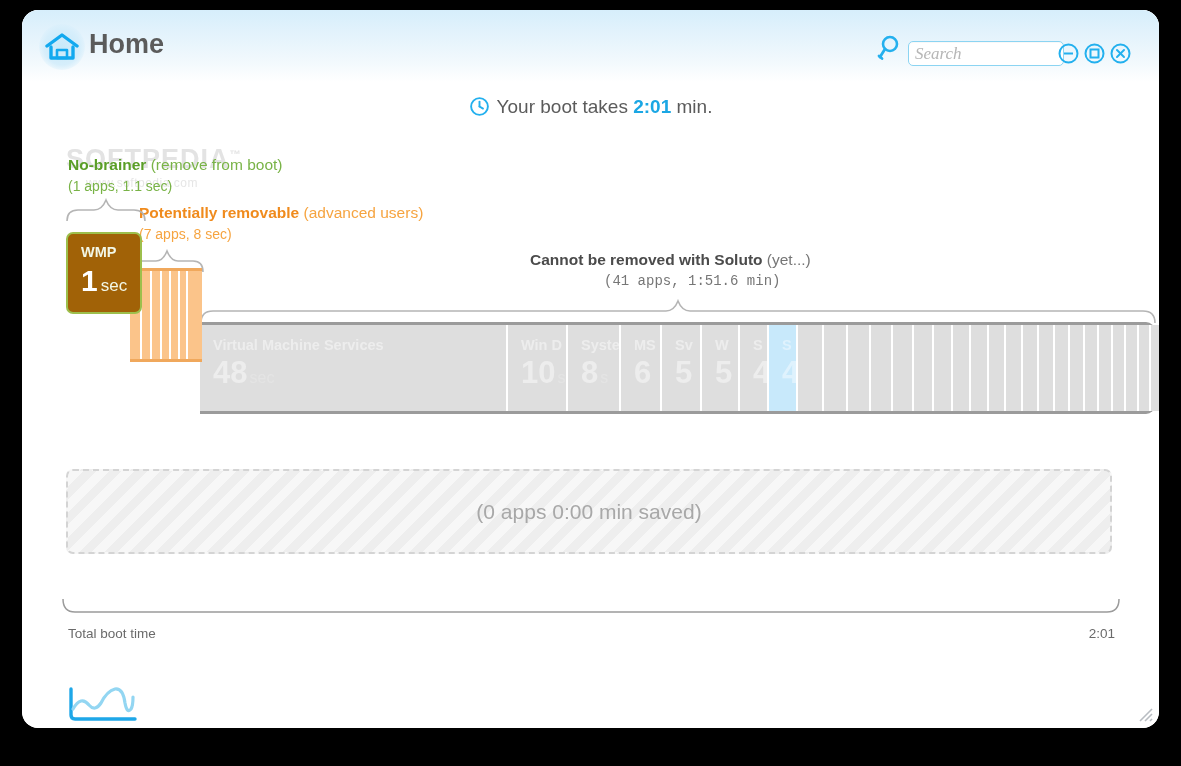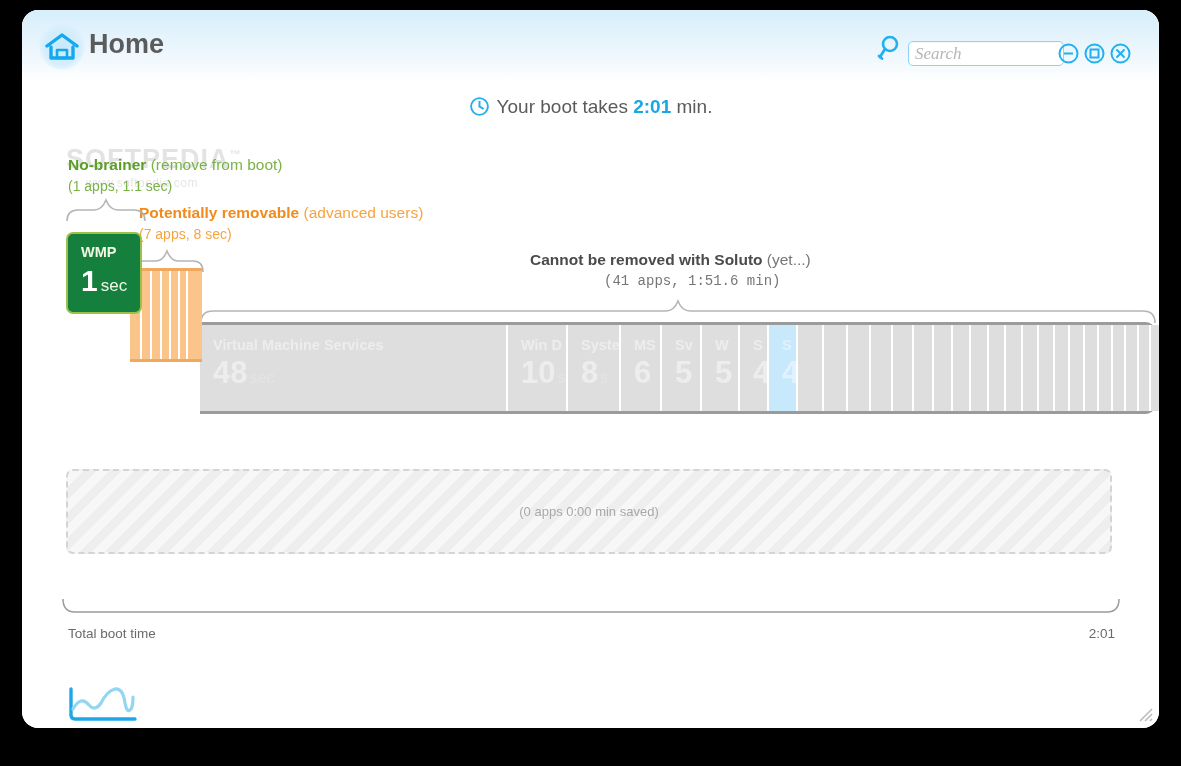--- a/index.html
+++ b/index.html
@@ -186,21 +186,21 @@
     top: 32px;
     white-space: nowrap;
   }
   .block .bval .num { font-size: 30px; font-weight: bold; }
   .block .bval .unit { font-size: 17px; margin-left: 3px; }
 
   
   #block-wmp {
     left: 44px; top: 222px;
     width: 76px; height: 82px;
-    background: #15803d;
+    background: #a16207;
     border: 2px solid #9dbf4c;
     border-radius: 7px;
     color: #ffffff;
   }
   #block-wmp .bname { color: #f2f7e6; left: 13px; top: 10px; }
   #block-wmp .bval { color: #f2f7e6; left: 13px; top: 30px; }
   #block-wmp .bval .num { color: #ffffff; }
 
   
   #orange-group {
@@ -282,21 +282,21 @@
     flex-direction: column;
     align-items: center;
     justify-content: center;
   }
   #removed-title {
     font-size: 16px;
     font-weight: bold;
     color: #9a9a9a;
     margin-bottom: 5px;
   }
-  #removed-sub { font-size: 13px; color: #a8a8a8; }
+  #removed-sub { font-size: 21px; color: #a8a8a8; }
 
   
   #total-bracket { position: absolute; left: 40px; top: 588px; }
   #total-label {
     position: absolute;
     left: 46px; top: 616px;
     font-size: 13.5px;
     color: #6a6a6a;
     font-family: "Liberation Sans Narrow", "Liberation Sans", sans-serif;
   }

